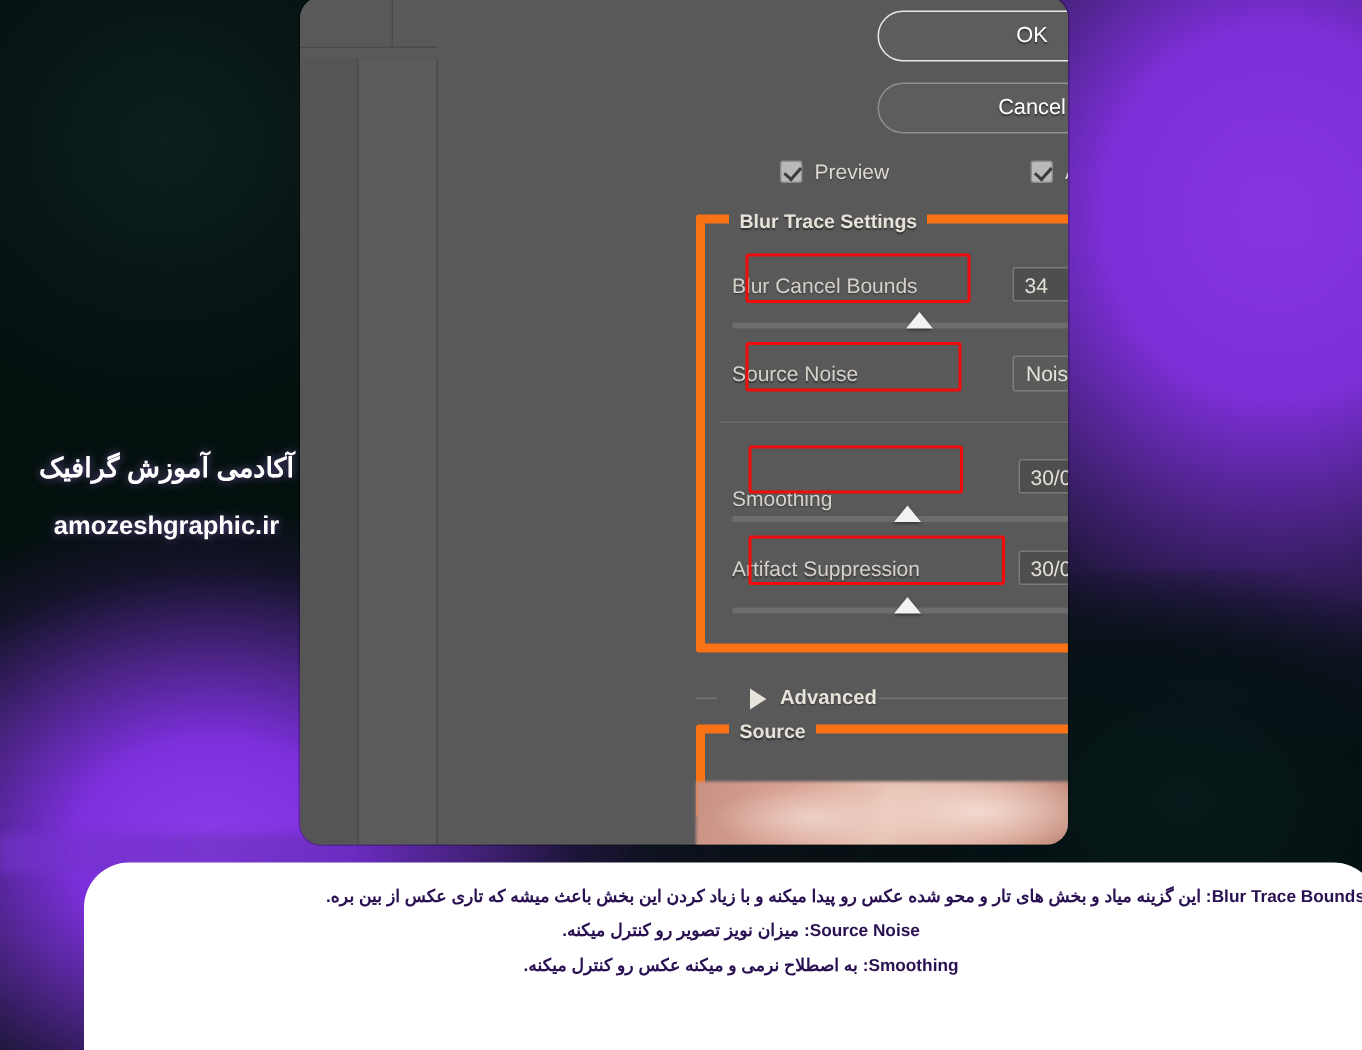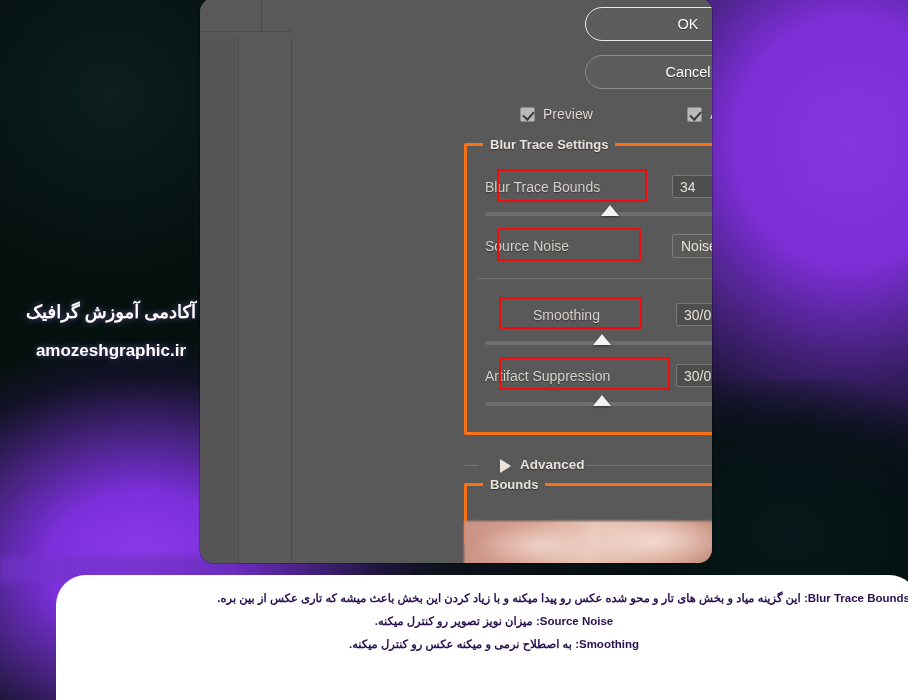--- a/index.html
+++ b/index.html
@@ -136,21 +136,21 @@
     width: 5px; height: 9px;
     border: solid #3b3b3b;
     border-width: 0 2.2px 2.2px 0;
     transform: rotate(42deg);
   }
   .chk-label { font-size: 14px; color: #ddd9d2; text-shadow: 0 1px 1px rgba(0,0,0,0.4); white-space: nowrap; }
 
   
   .groupbox {
     position: absolute;
-    border: 3px solid #f97316;
+    border: 6px solid #f97316;
     border-radius: 2px;
   }
   .group-title {
     position: absolute;
     top: -9px; left: 16px;
     background: #595959;
     padding: 0 7px;
     font-size: 13px; font-weight: bold;
     color: #e7e3da;
     text-shadow: 0 1px 1px rgba(0,0,0,0.45);
@@ -309,36 +309,36 @@
         </div>
         <div class="chk-group" id="chk-artifact">
           <span class="chk-box"></span>
           <span class="chk-label">Artifact Suppression</span>
         </div>
       </div>
 
       <div class="groupbox" id="grp-blurtrace">
         <div class="group-title">Blur Trace Settings</div>
 
-        <div class="row-label" style="left:18px; top:33px;">Blur Trace Bounds</div>
+        <div class="row-label" style="left:18px; top:33px;">Blur Cancel Bounds</div>
         <div class="numfield" style="left:205px; top:29px; width:118px;">34</div>
 
         <div class="slider" style="left:18px; top:66px; width:390px;">
           <span class="knob" style="left:125px;"></span>
         </div>
 
         <div class="row-label" style="left:18px; top:92px;">Source Noise</div>
         <div class="select" style="left:205px; top:88px; width:120px;">
           <span>Noise</span>
 
         </div>
 
         <div class="divider" style="left:10px; top:132px; width:410px;"></div>
 
-        <div class="row-label" style="left:18px; top:161px;margin-left:48px;">Smoothing</div>
+        <div class="row-label" style="left:18px; top:175px;">Smoothing</div>
         <div class="numfield" style="left:209px; top:157px; width:118px;">30/0</div>
 
         <div class="slider" style="left:18px; top:195px; width:390px;">
           <span class="knob" style="left:117px;"></span>
         </div>
 
         <div class="row-label" style="left:18px; top:222px;">Artifact Suppression</div>
         <div class="numfield" style="left:209px; top:218px; width:118px;">30/0</div>
 
         <div class="slider" style="left:18px; top:256px; width:390px;">
@@ -353,21 +353,21 @@
 
       <div id="advanced-row">
         <span class="line-l"></span>
         <span id="adv-tri"></span>
         <span id="adv-label">Advanced</span>
         <span class="line-m"></span>
 
       </div>
 
       <div class="groupbox" id="grp-detail">
-        <div class="group-title">Bounds</div>
+        <div class="group-title">Source</div>
       </div>
       <div id="detail-preview"></div>
 
     </div>
   </div>
 
   <div id="caption">
     <div class="cap-line c1">Blur Trace Bounds: این گزینه میاد و بخش های تار و محو شده عکس رو پیدا میکنه و با زیاد کردن این بخش باعث میشه که تاری عکس از بین بره.</div>
     <div class="cap-line c2">Source Noise: میزان نویز تصویر رو کنترل میکنه.</div>
     <div class="cap-line c3">Smoothing: به اصطلاح نرمی و میکنه عکس رو کنترل میکنه.</div>

